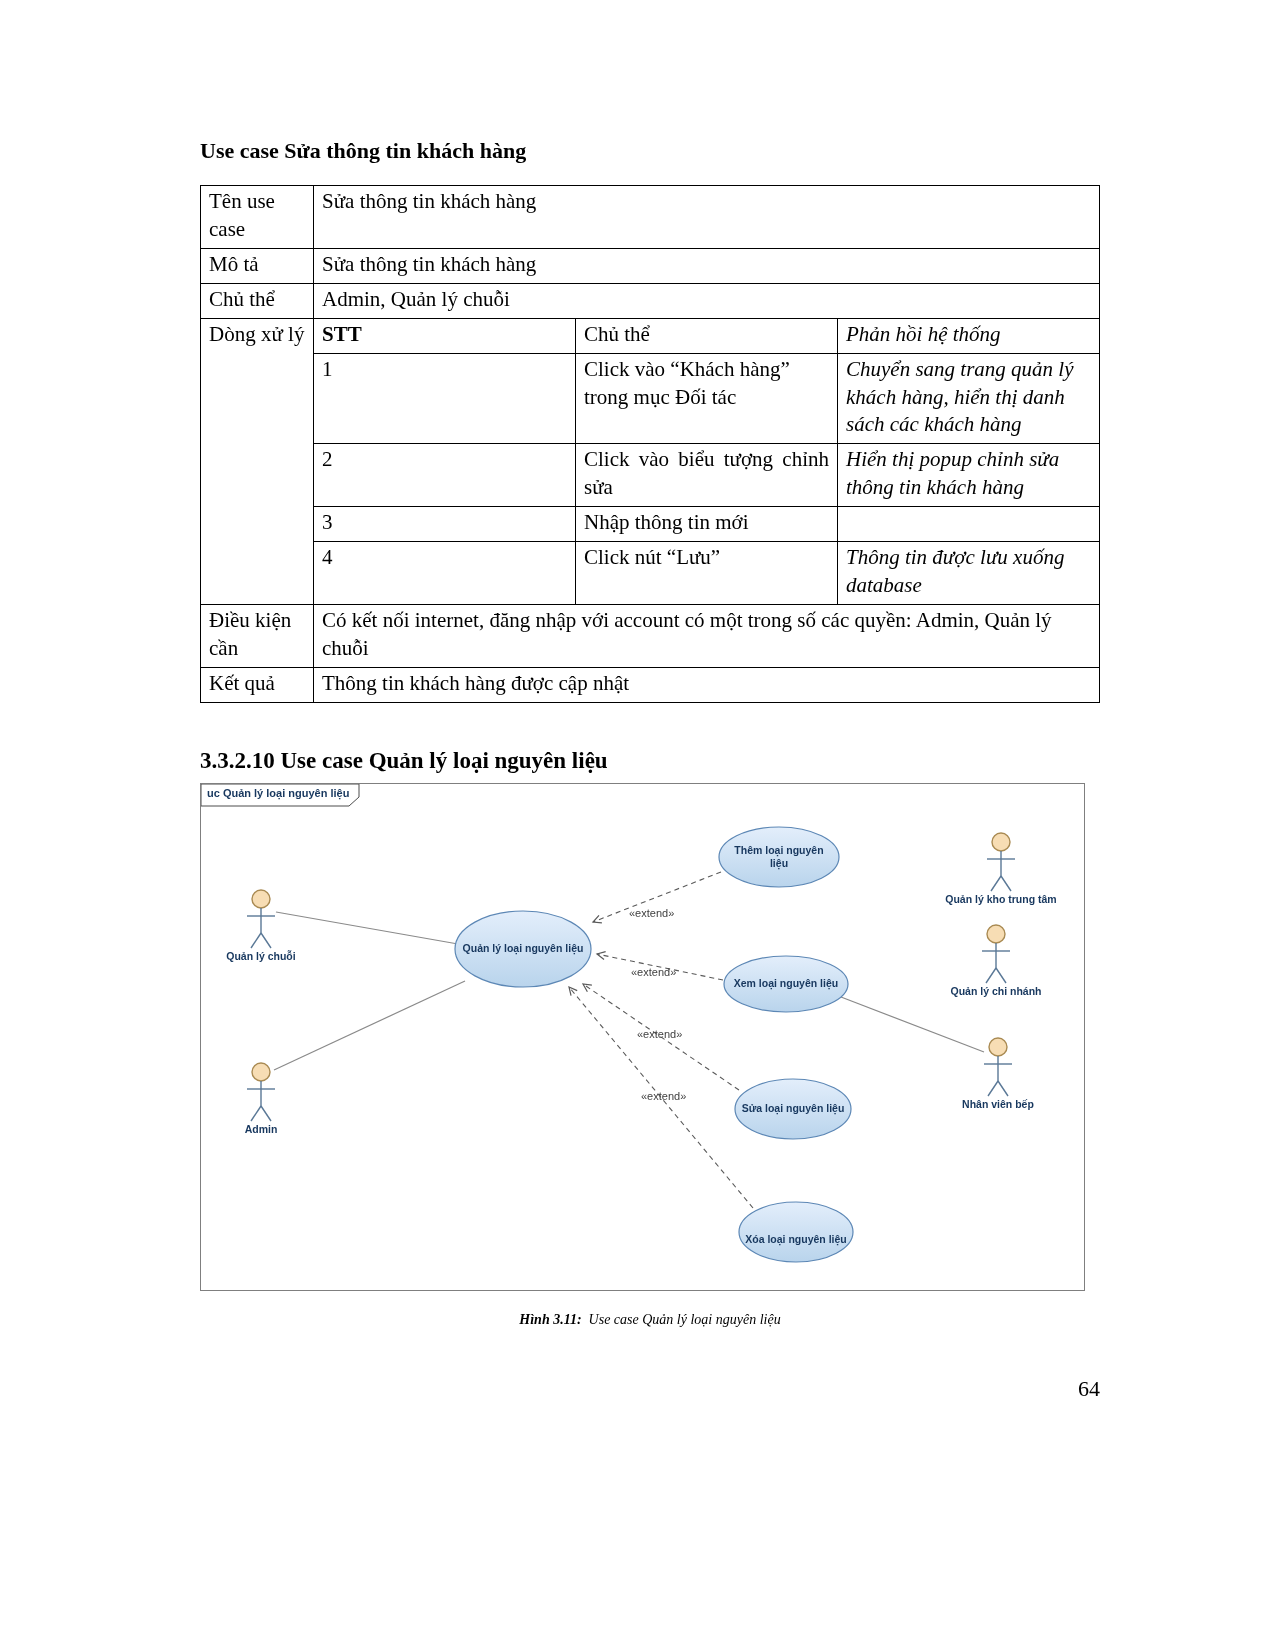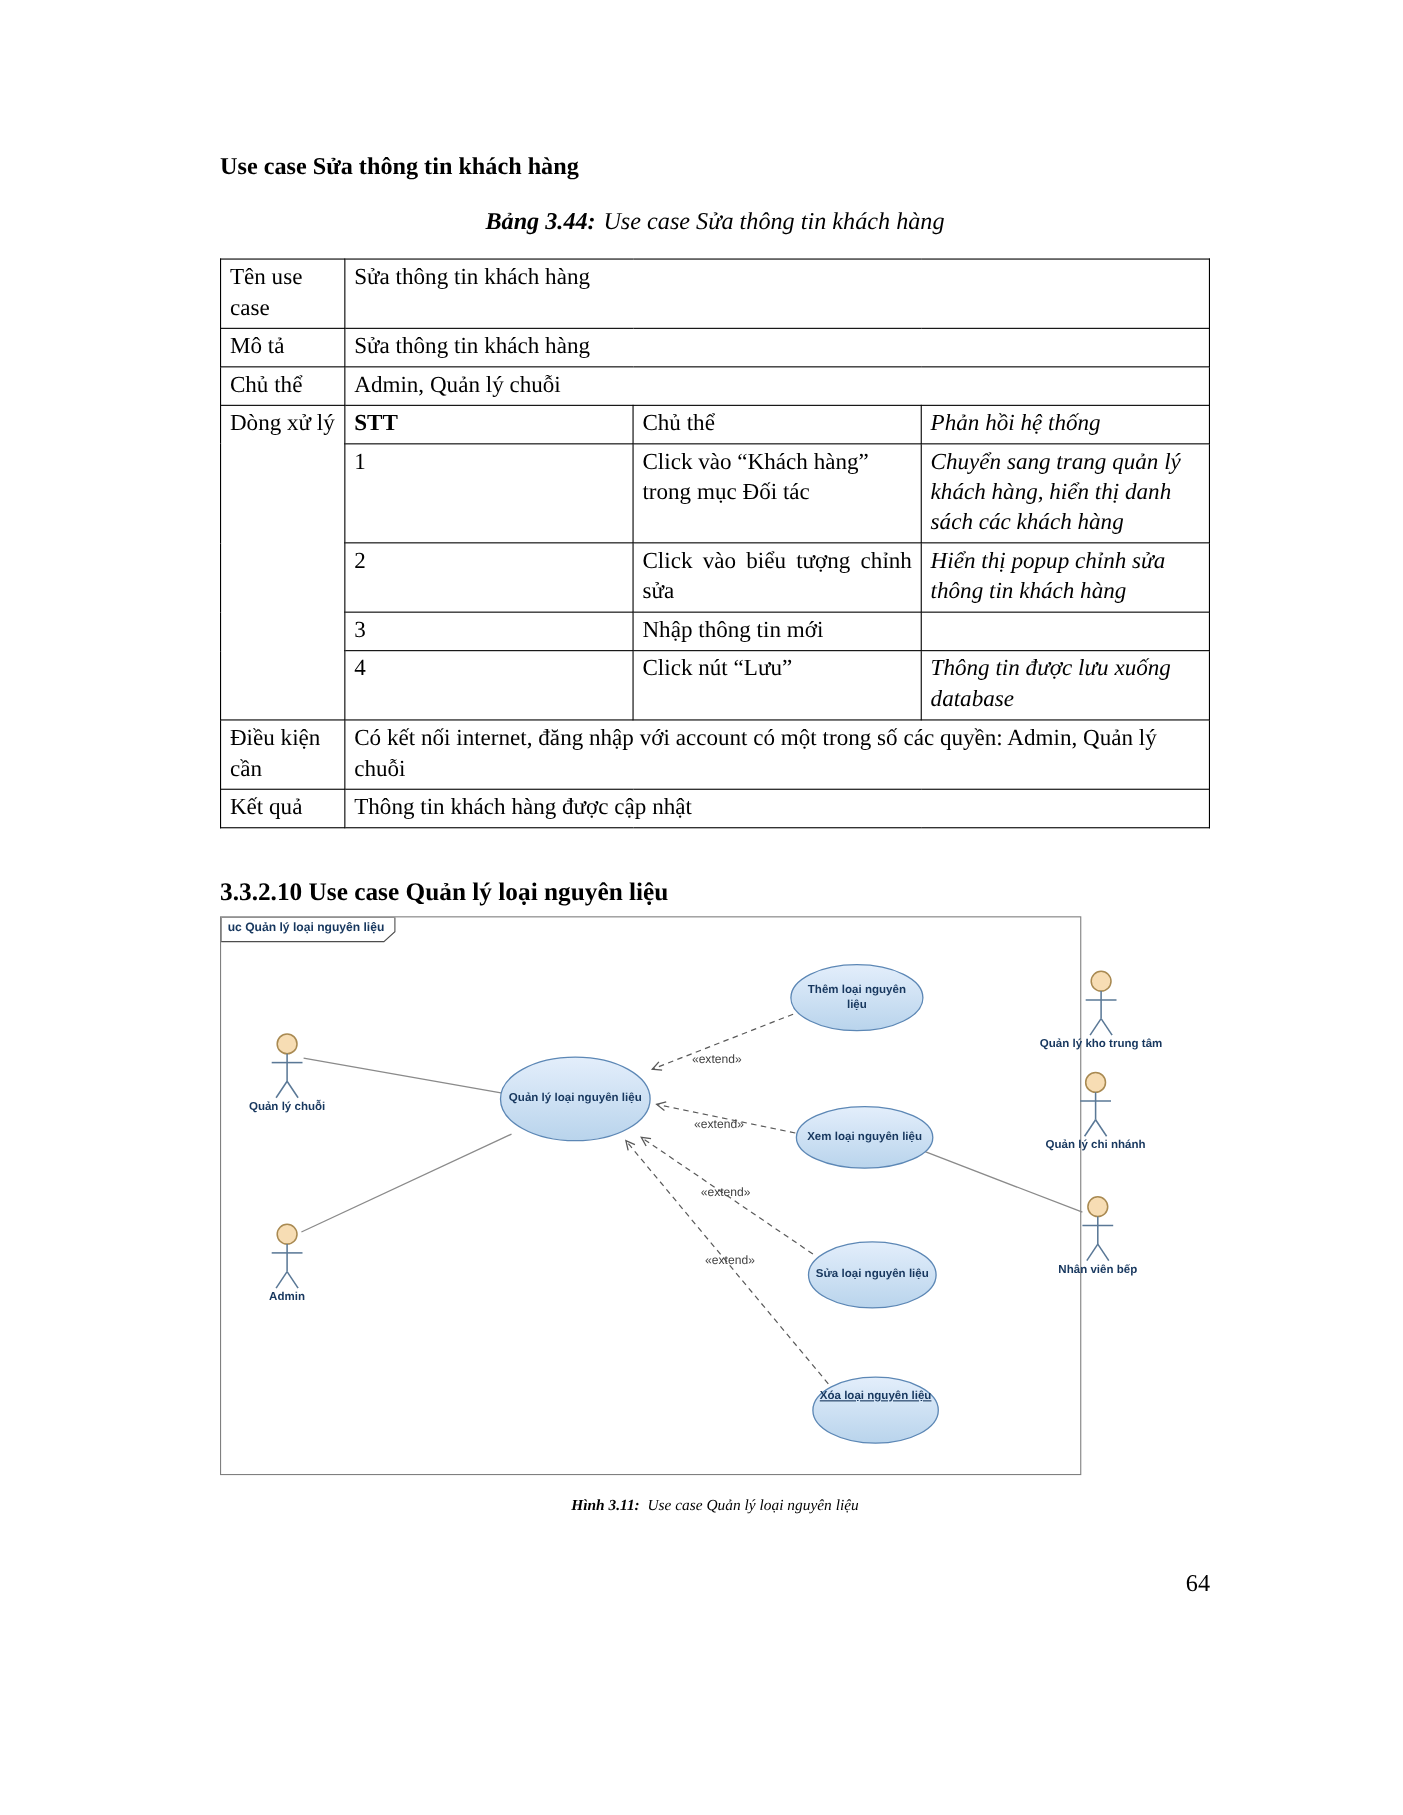--- a/index.html
+++ b/index.html
@@ -14,21 +14,21 @@
   table.uc { border-collapse:collapse; margin-top:21px; width:900px; font-size:21px; table-layout:fixed;padding-left:36px; }
   table.uc td { border:1px solid #000; padding:2px 8px 4px 8px; vertical-align:top; line-height:1.33; }
   td.c-lbl { width:113px; }
   td.c-stt { width:85px; }
   td.c-act { width:317px; }
   td.c-resp { width:385px;font-style:italic; }
   td.dxl { vertical-align:middle; }
   td.bold { font-weight:bold; }
   td.just { text-align:justify; }
   .h2 { font-size:23px; font-weight:bold; margin-top:45px; }
-  .diagram { position:relative; width:783px; height:508px; border:1px solid #7f7f7f; margin-top:9px; background:#fff; }
+  .diagram { position:relative; width:885px; height:508px; border:1px solid #7f7f7f; margin-top:9px; background:#fff; }
   .diagram svg { position:absolute; left:0; top:0; }
   .dlabel { position:absolute; display:flex; align-items:center; justify-content:center; text-align:center;
             font-family:"Liberation Sans","DejaVu Sans",sans-serif; font-weight:bold; font-size:10.5px;
             color:#17375e; line-height:1.25; }
   .alabel { position:absolute; text-align:center; font-family:"Liberation Sans","DejaVu Sans",sans-serif;
             font-weight:bold; font-size:10.5px; color:#17375e; }
   .extlabel { position:absolute; font-family:"Liberation Sans","DejaVu Sans",sans-serif; font-size:11px; color:#3f3f3f; }
   .frame-tab-text { position:absolute; left:6px; top:3px; font-family:"Liberation Sans","DejaVu Sans",sans-serif;
             font-weight:bold; font-size:11px; color:#17375e; }
   .figcap { text-align:center; font-size:14px; font-style:italic; margin-top:21px; }
@@ -37,23 +37,20 @@
 </style>
 </head>
 <body>
 
 <div class="page">
   <div class="content">
 
 
     <div class="h1">Use case Sửa thông tin khách hàng</div>
 
-    <div class="caption">
-      <span class="cap-label">Bảng 3.44:</span><span>Use case Sửa thông tin khách hàng</span>
-    </div>
 
     <table class="uc">
       <tbody>
           <tr>
         <td class="c-lbl">Tên use case</td>
         <td colspan="3">Sửa thông tin khách hàng</td>
       </tr>
       <tr>
         <td class="c-lbl">Mô tả</td>
         <td colspan="3">Sửa thông tin khách hàng</td>
@@ -170,21 +167,21 @@
           <line x1="797" y1="297" x2="807" y2="312"></line>
         </g>
       </svg>
 
       <div class="frame-tab-text">uc Quản lý loại nguyên liệu</div>
 
       <div class="dlabel" style="left:260px; top:133px; width:124px; height:64px;">Quản lý loại nguyên liệu</div>
       <div class="dlabel" style="left:523px; top:47px; width:110px; height:52px;">Thêm loại nguyên liệu</div>
       <div class="dlabel" style="left:523px; top:176px; width:124px; height:48px;">Xem loại nguyên liệu</div>
       <div class="dlabel" style="left:532px; top:301px; width:120px; height:48px;">Sửa loại nguyên liệu</div>
-      <div class="dlabel" style="left:536px; top:412px; width:118px; height:48px;text-decoration:underline;">Xóa loại nguyên liệu</div>
+      <div class="dlabel" style="left:536px; top:432px; width:118px; height:48px;">Xóa loại nguyên liệu</div>
 
       <div class="alabel" style="left:-8px; top:166px; width:136px;">Quản lý chuỗi</div>
       <div class="alabel" style="left:-8px; top:339px; width:136px;">Admin</div>
       <div class="alabel" style="left:730px; top:109px; width:140px;">Quản lý kho trung tâm</div>
       <div class="alabel" style="left:725px; top:201px; width:140px;">Quản lý chi nhánh</div>
       <div class="alabel" style="left:727px; top:314px; width:140px;">Nhân viên bếp</div>
 
       <div class="extlabel" style="left:428px; top:123px;">«extend»</div>
       <div class="extlabel" style="left:430px; top:182px;">«extend»</div>
       <div class="extlabel" style="left:436px; top:244px;">«extend»</div>

